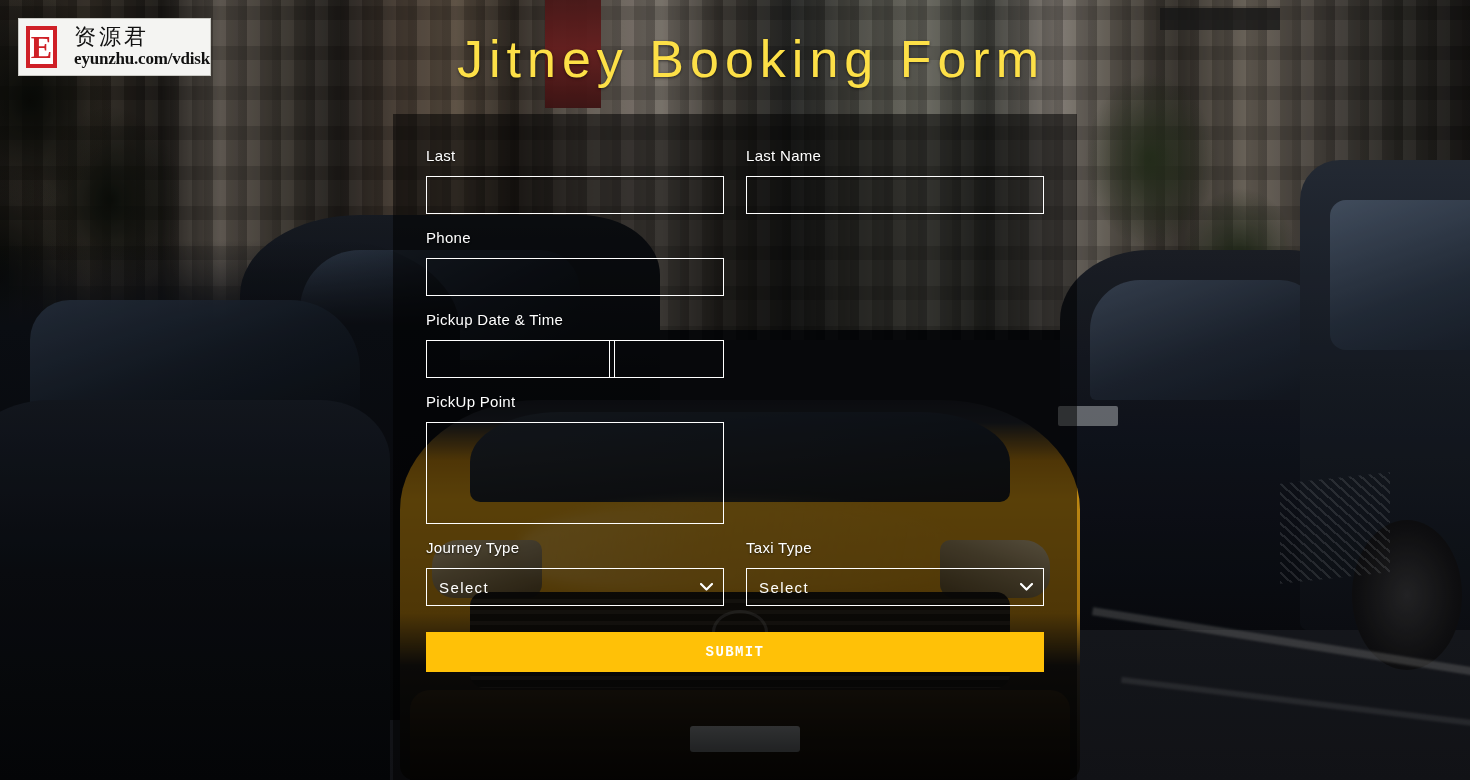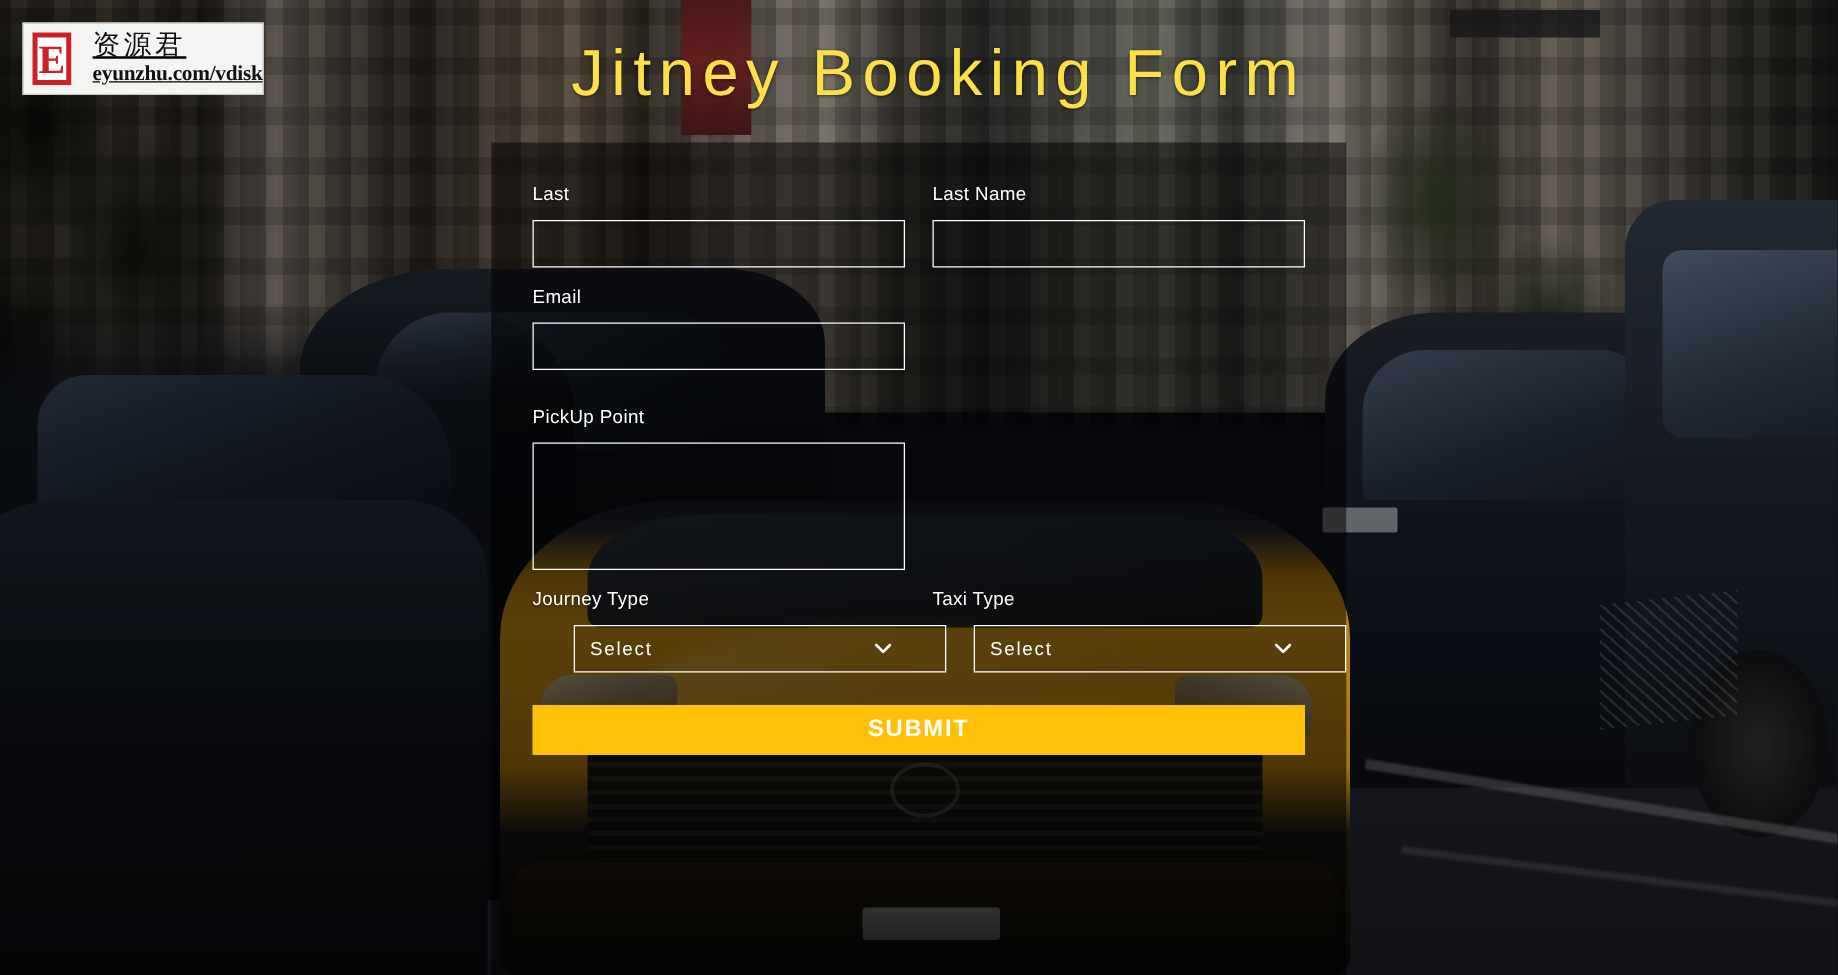--- a/index.html
+++ b/index.html
@@ -358,21 +358,20 @@
     border: 1px solid #ffffff;
     color: #ffffff;
     font-size: 15px;
     font-family: "Liberation Sans", sans-serif;
     letter-spacing: 1.4px;
     padding: 0 28px 0 12px;
     outline: none;
     appearance: none;
     -webkit-appearance: none;
     display: block;
-    margin-left: 33px;
   }
   .sel option { background: #1d1d1d; color: #fff; }
   .sel-arrow {
     position: absolute;
     right: 11px; top: 50%;
     transform: translateY(-50%);
     pointer-events: none;
     width: 13px; height: 9px;
     color: #fff;
     line-height: 0;
@@ -380,24 +379,24 @@
 
   
   .submit-btn {
     display: block;
     width: 100%;
     height: 40px;
     margin-top: 26px;
     background: #ffc107;
     border: none;
     color: #ffffff;
-    font-size: 19px;
+    font-size: 14px;
     font-weight: bold;
     letter-spacing: 1.4px;
-    font-family: Liberation Sans, sans-serif;
+    font-family: Liberation Mono, monospace;
     cursor: pointer;
   }
 
   
   .watermark {
     position: absolute;
     left: 18px; top: 18px;
     width: 193px; height: 58px;
     background: #f4f4f2;
     border: 1px solid #c9c9c4;
@@ -410,21 +409,21 @@
     margin-left: 7px;
     border: 4px solid #cf2027;
     background: #ffffff;
     color: #cf2027;
     font-family: "Liberation Serif", serif;
     font-weight: bold;
     font-size: 32px;
     line-height: 34px;
     text-align: center;
   }
-  .wm-txt { margin-left: 17px; text-decoration: underline; }
+  .wm-txt { margin-left: 17px; }
   .wm-cn {
     font-family: "DejaVu Sans", sans-serif;
     font-size: 22px;
     color: #111;
     letter-spacing: 3px;
     line-height: 24px;
   }
   .wm-url {
     font-family: "Liberation Serif", serif;
     font-weight: bold;
@@ -489,28 +488,35 @@
       <div class="col">
         <label class="field-label">Last Name</label>
         <input class="input" type="text" value="" style="">
       </div>
     </div>
 
     <div class="spacer-lab"></div>
 
     <div class="row">
       <div class="col">
-        <label class="field-label">Email</label>
+        <label class="field-label">Phone</label>
         <input class="input" type="email" value="" style="">
       </div>
     </div>
 
     <div class="spacer-lab"></div>
 
     <div class="row">
+      <div class="col">
+        <label class="field-label">Pickup Date &amp; Time</label>
+        <div class="pair">
+          <input class="input date-in" type="text" value="" style="">
+          <input class="input time-in" type="text" value="" style="">
+        </div>
+      </div>
     </div>
 
     <div class="spacer-lab"></div>
 
     <div class="row">
       <div class="col">
         <label class="field-label">PickUp Point</label>
         <textarea class="ta" placeholder="" style=""></textarea>
       </div>
     </div>

